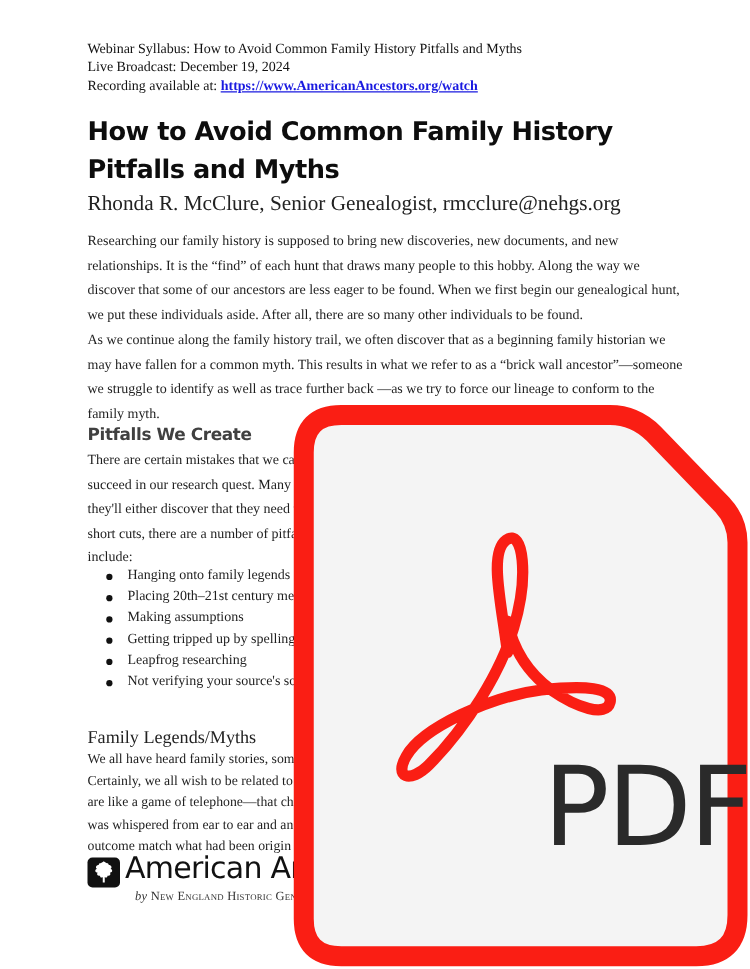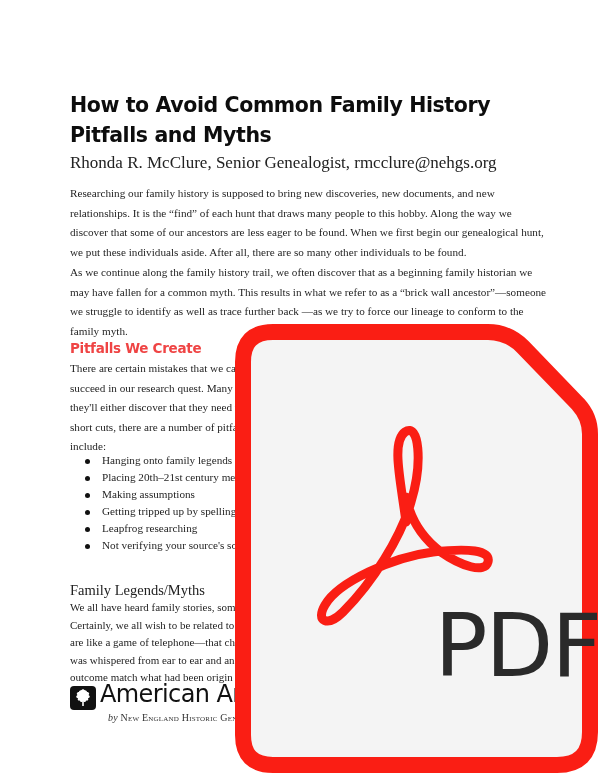--- a/index.html
+++ b/index.html
@@ -28,21 +28,21 @@
   }
   .para {
     position: absolute; left: 70px; width: 480px;
     font-size: 11.2px; line-height: 19.5px; color: #1e1e1e; margin: 0;
   }
   .p1 { top: 184px; }
   .p2 { top: 263px; }
   .section-h {
     position: absolute; left: 70px; top: 340px;
     font-family: "DejaVu Sans", "Liberation Sans", sans-serif;
-    font-weight: bold; font-size: 13.5px; color: #ef4444; margin: 0;
+    font-weight: bold; font-size: 13.5px; color: #404040; margin: 0;
     letter-spacing: -0.3px;
   }
   .p3 { top: 359px; width: 480px; }
   .bullets {
     position: absolute; left: 82px; top: 452px; margin: 0; padding: 0;
     list-style: none; font-size: 11.2px; line-height: 17px; color: #1e1e1e;
     width: 300px;
   }
   .bullets li { position: relative; padding-left: 20px; white-space: nowrap; }
   .bullets li::before {
@@ -81,20 +81,25 @@
     position: absolute; left: 0; top: 280px; width: 367px; text-align: right;
     font-family: "DejaVu Sans", "Liberation Sans", sans-serif;
     font-size: 88px; color: #2a2a2a; letter-spacing: -2px; line-height: 1;
   }
 </style>
 </head>
 <body>
 
 <div class="page">
 
+  <div class="header-meta">
+    <div>Webinar Syllabus: How to Avoid Common Family History Pitfalls and Myths</div>
+    <div>Live Broadcast: December 19, 2024</div>
+    <div><span>Recording available at: </span><a>https://www.AmericanAncestors.org/watch</a></div>
+  </div>
 
   <h1 class="doc-title">How to Avoid Common Family History Pitfalls and Myths</h1>
 
   <div class="byline">Rhonda R. McClure, Senior Genealogist, rmcclure@nehgs.org</div>
 
   <p class="para p1">Researching our family history is supposed to bring new discoveries, new documents, and new relationships. It is the “find” of each hunt that draws many people to this hobby. Along the way we discover that some of our ancestors are less eager to be found. When we first begin our genealogical hunt, we put these individuals aside. After all, there are so many other individuals to be found.</p>
   <p class="para p2">As we continue along the family history trail, we often discover that as a beginning family historian we may have fallen for a common myth. This results in what we refer to as a “brick wall ancestor”—someone we struggle to identify as well as trace further back —as we try to force our lineage to conform to the family myth.</p>
 
   <h2 class="section-h">Pitfalls We Create</h2>
   <div class="para p3">

